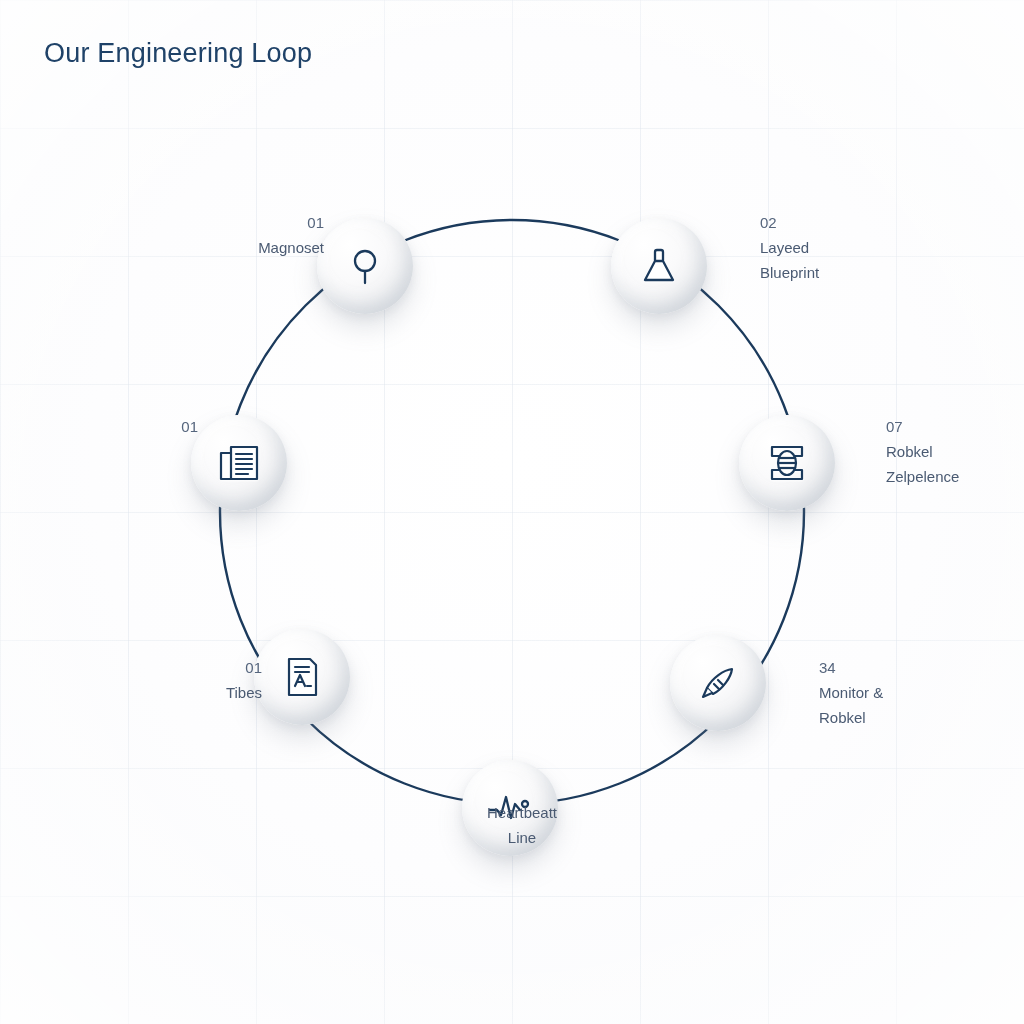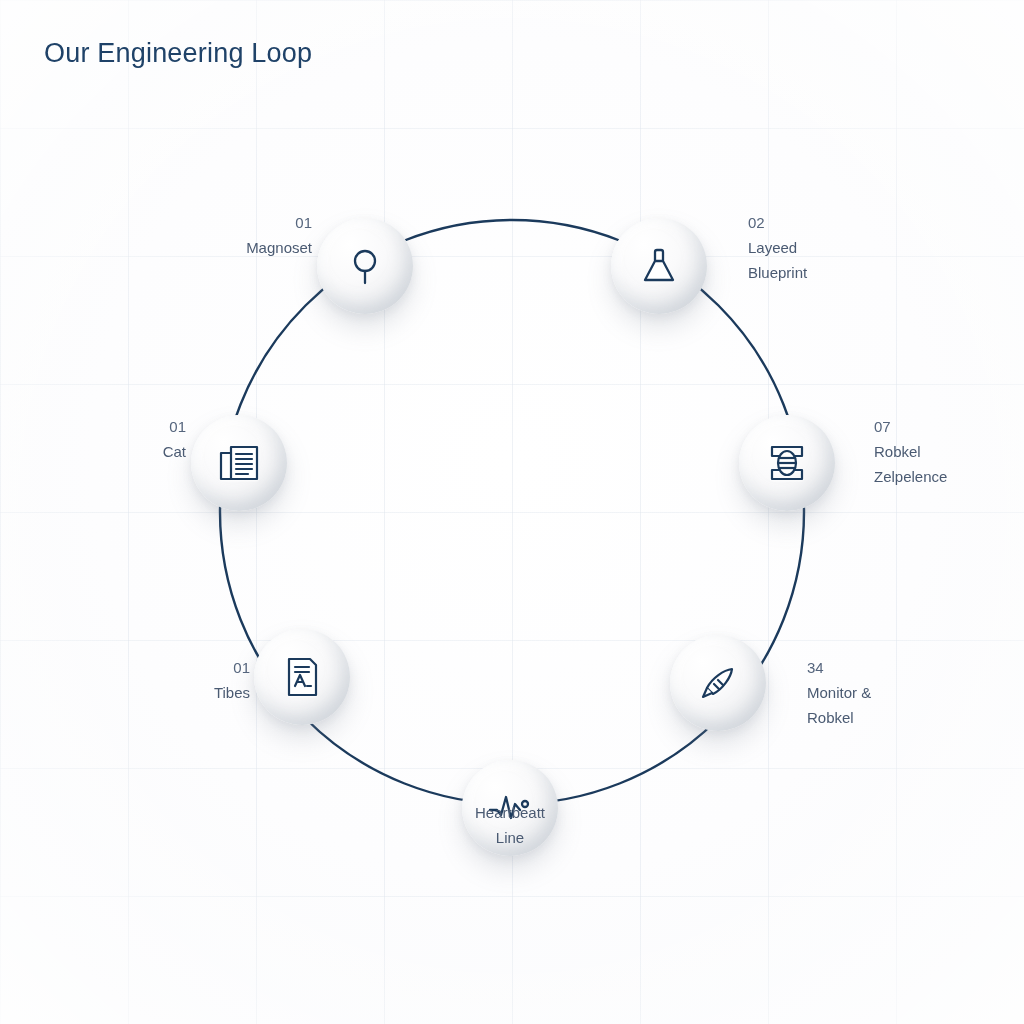--- a/index.html
+++ b/index.html
@@ -47,20 +47,21 @@
     width:48px;height:48px;display:block;
     filter:drop-shadow(0 1px 1px rgba(255,255,255,.9));
   }
   .node .glyph svg{width:48px;height:48px;display:block;}
 
   .label{
     position:absolute;
     font-size:15px;line-height:25px;
     color:#4a5a72;
     white-space:nowrap;
+    padding-left:12px;
   }
   .label .num{display:block;color:#55657d;}
   .label .l1,.label .l2{display:block;}
   .label.right{text-align:left;margin-left:32px;}
   .label.left{text-align:right;}
   .label.center{text-align:center;}
 </style>
 </head>
 <body>
 
@@ -170,15 +171,14 @@
     <div class="label center" style="top: 800px; left: 0px; width: 1024px; text-align: center; transform: translateX(-2px);">
       <span class="l1">Heartbeatt</span>
       <span class="l2">Line</span>
     </div>
     <div class="label left" style="top: 655px; left: 0px; width: 250px;">
       <span class="num">01</span>
       <span class="l2">Tibes</span>
     </div>
     <div class="label left" style="top: 414px; left: 0px; width: 186px;">
       <span class="num">01</span>
-      <span class="l1">Cat</span>
     </div>
   </div>
 
 </body></html>

